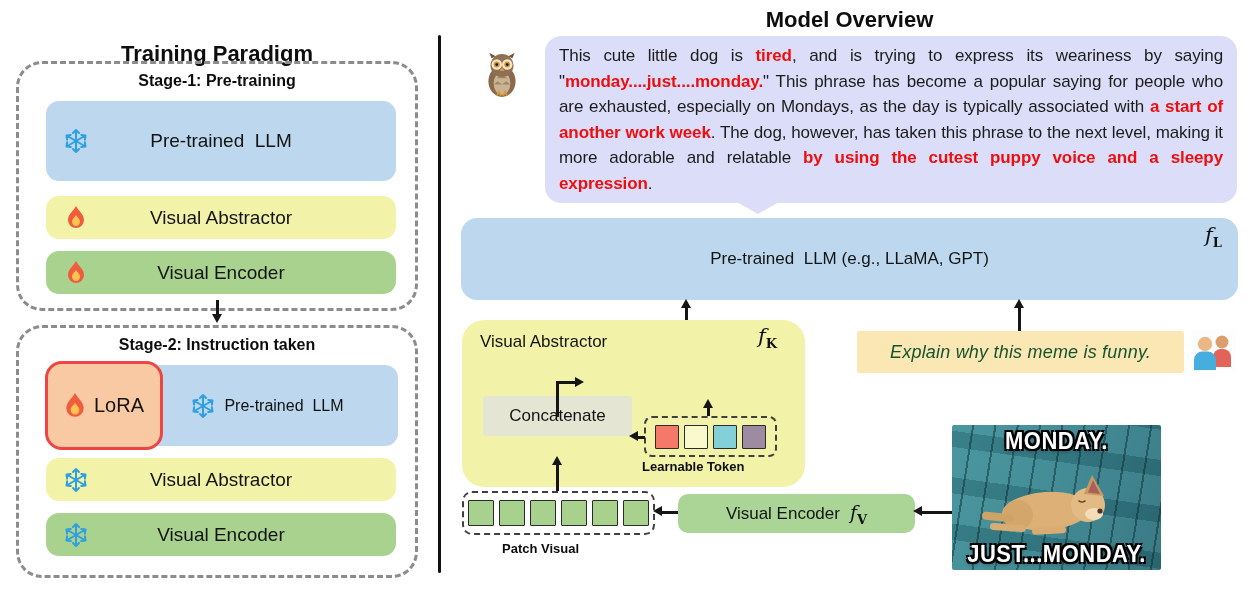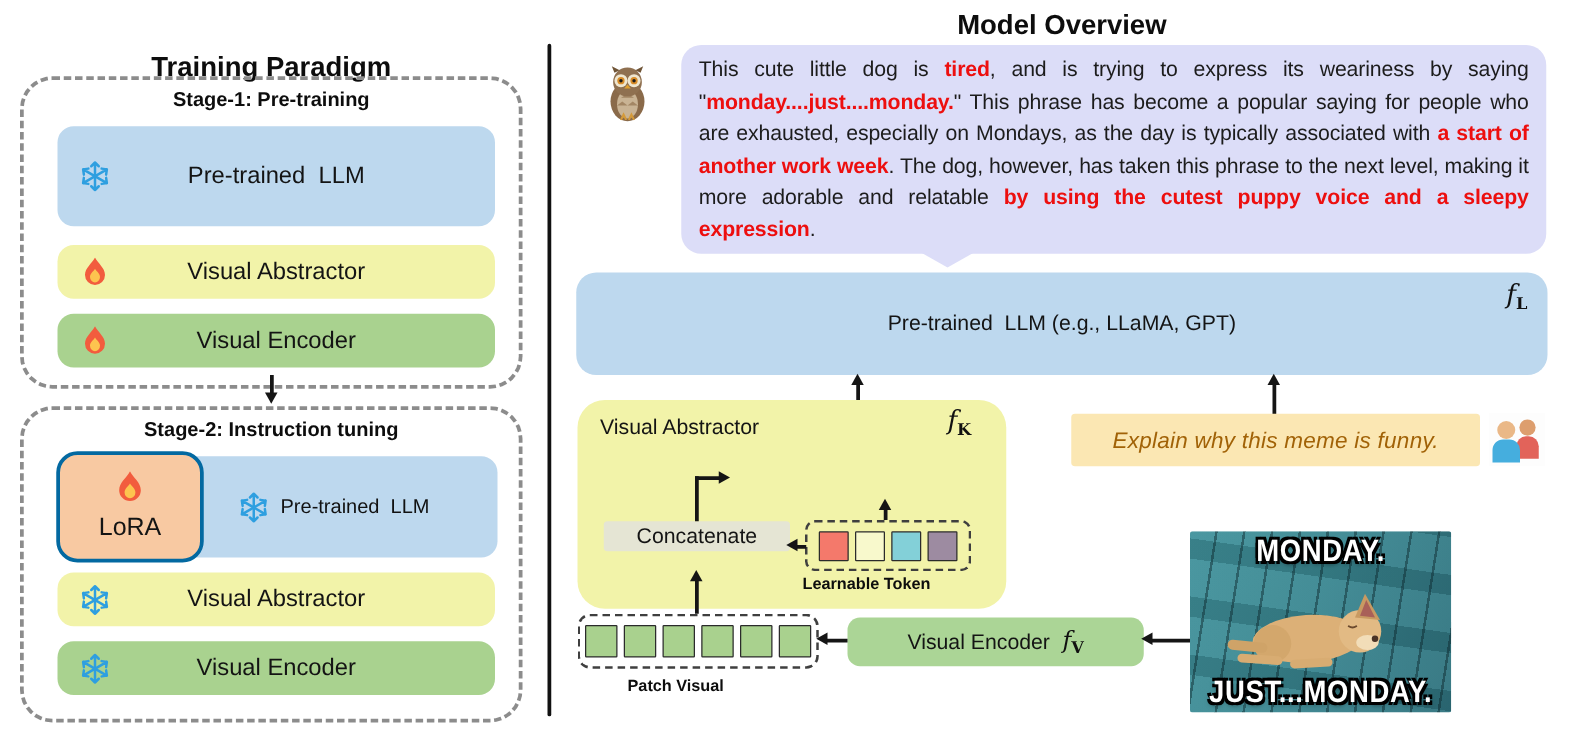--- a/index.html
+++ b/index.html
@@ -38,21 +38,21 @@
   .flabel{font-family:"DejaVu Serif","Liberation Serif",serif;font-style:italic;font-size:21px;color:#111;}
   .flabel sub{font-style:normal;font-weight:bold;font-size:13px;font-family:"DejaVu Serif",serif;}
 
   .opbox{background:#e5e5d4;display:flex;align-items:center;justify-content:center;font-size:17px;color:#141414;}
   .dashedbox{border:2px dashed #3f3f3f;box-sizing:border-box;display:flex;align-items:center;justify-content:center;background:transparent;}
   .tok{width:24px;height:24px;border:1.5px solid #2b2b2b;border-radius:1px;box-sizing:border-box;}
   .patch{width:26px;height:26px;border:1.5px solid #2b2b2b;border-radius:1px;box-sizing:border-box;}
   .minilabel{font-size:13px;font-weight:bold;color:#0d0d0d;}
 
   .question{background:#fbe7b3;border-radius:3px;display:flex;align-items:center;justify-content:center;
-    font-style:italic;font-size:18px;color:#a16207;font-weight:500;letter-spacing:0.2px;}
+    font-style:italic;font-size:18px;color:#14532d;font-weight:500;letter-spacing:0.2px;}
 
   
   .meme{overflow:hidden;border-radius:2px;
     background:
       repeating-linear-gradient(99deg, rgba(10,35,40,0) 0px, rgba(10,35,40,0) 20px, rgba(10,35,40,0.45) 20px, rgba(10,35,40,0.45) 22px),
       repeating-linear-gradient(8deg, rgba(255,255,255,0.05) 0 30px, rgba(0,0,0,0.12) 30px 46px),
       linear-gradient(115deg,#41929c 0%, #3a8791 45%, #2f727e 100%);}
   .memetext{position:absolute;left:0;right:0;text-align:center;color:#fff;font-weight:bold;font-size:22px;letter-spacing:0.5px;
     text-shadow:-2px -2px 0 #000,2px -2px 0 #000,-2px 2px 0 #000,2px 2px 0 #000,0 2px 4px rgba(0,0,0,.55);
     transform:scaleY(1.12);}
@@ -100,35 +100,35 @@
           </svg>
       </span>
       <span class="rowlabel">Visual Encoder</span>
     </div>
   </div>
 
   <div class="vline" style="left:216px;top:300px;height:16px;"></div>
   <div class="ah-down" style="left:212px;top:314px;"></div>
 
   <div class="abs stage" style="left:16px;top:325px;width:402px;height:253px;">
-    <div class="stage-title">Stage-2: Instruction tuning</div>
+    <div class="stage-title">Stage-2: Instruction taken</div>
 
     <div class="abs" style="left:118px;top:37px;width:261px;height:81px;background:#bdd8ee;border-radius:13px;display:flex;align-items:center;justify-content:center;gap:9px;">
       <span style="display:flex;">
         <svg width="24" height="26" viewBox="0 0 24 24">
             <g stroke="#2e9fe0" stroke-width="2" stroke-linecap="round">
               <path d="M12 1v22M12 1l-3 3M12 1l3 3M12 23l-3-3M12 23l3-3"></path>
               <path d="M2.5 6.5l19 11M2.5 6.5l4.2-.6M2.5 6.5l.6 4.2M21.5 17.5l-4.2.6M21.5 17.5l-.6-4.2"></path>
               <path d="M21.5 6.5l-19 11M21.5 6.5l-4.2-.6M21.5 6.5l-.6 4.2M2.5 17.5l4.2.6M2.5 17.5l.6-4.2"></path>
             </g>
           </svg>
       </span>
       <span class="rowlabel prews">Pre-trained  LLM</span>
     </div>
-    <div class="abs" style="left:26px;top:33px;width:112px;height:83px;background:#f8c9a2;border:3px solid #0369a1;border-radius:17px;display:flex;align-items:center;justify-content:center;gap:8px;flex-direction:column;">
+    <div class="abs" style="left:26px;top:33px;width:112px;height:83px;background:#f8c9a2;border:3px solid #ef4444;border-radius:17px;display:flex;align-items:center;justify-content:center;gap:8px;">
       <span style="display:flex;">
         <svg width="22" height="26" viewBox="0 0 20 24">
             <path d="M10 0C7.5 5 2 8.2 2 14a8 8 0 0 0 16 0C18 8.2 12.5 5 10 0Z" fill="#f25c3e"></path>
             <path d="M10 9c-1.6 2.6-4 3.8-4 6.6a4 4.3 0 0 0 8 0C14 12.8 11.6 11.6 10 9Z" fill="#fdc44f"></path>
           </svg>
       </span>
       <span style="font-size:20px;color:#141414;">LoRA</span>
     </div>
 
     <div class="row" style="left:27px;top:130px;width:350px;height:43px;background:#f2f3a9;">
@@ -189,21 +189,21 @@
   <div class="vline" style="left:685px;top:306px;height:56px;"></div>
   <div class="ah-up" style="left:681px;top:299px;"></div>
   <div class="vline" style="left:1018px;top:306px;height:26px;"></div>
   <div class="ah-up" style="left:1014px;top:299px;"></div>
 
   <div class="abs" style="left:462px;top:320px;width:343px;height:167px;background:#f2f3a9;border-radius:22px;">
     <span style="position:absolute;left:18px;top:12px;font-size:17px;color:#141414;">Visual Abstractor</span>
     <span class="flabel" style="position:absolute;right:28px;top:4px;"><span>f</span><sub>K</sub></span>
   </div>
 
-  <div class="abs opbox" style="left:483px;top:417px;width:149px;height:24px;border-radius:3px;">Concatenate</div>
+  <div class="abs opbox" style="left:483px;top:396px;width:149px;height:40px;border-radius:3px;">Concatenate</div>
 
   <div class="abs dashedbox" style="left:644px;top:416px;width:133px;height:41px;border-radius:8px;gap:5px;">
       <div class="tok" style="background: rgb(244, 121, 107);"></div>
       <div class="tok" style="background: rgb(248, 249, 204);"></div>
       <div class="tok" style="background: rgb(131, 208, 216);"></div>
       <div class="tok" style="background: rgb(157, 139, 161);"></div>
     </div>
   <div class="abs minilabel" style="left:642px;top:459px;">Learnable Token</div>
 
   <div class="vline" style="left:556px;top:381px;height:36px;"></div>

